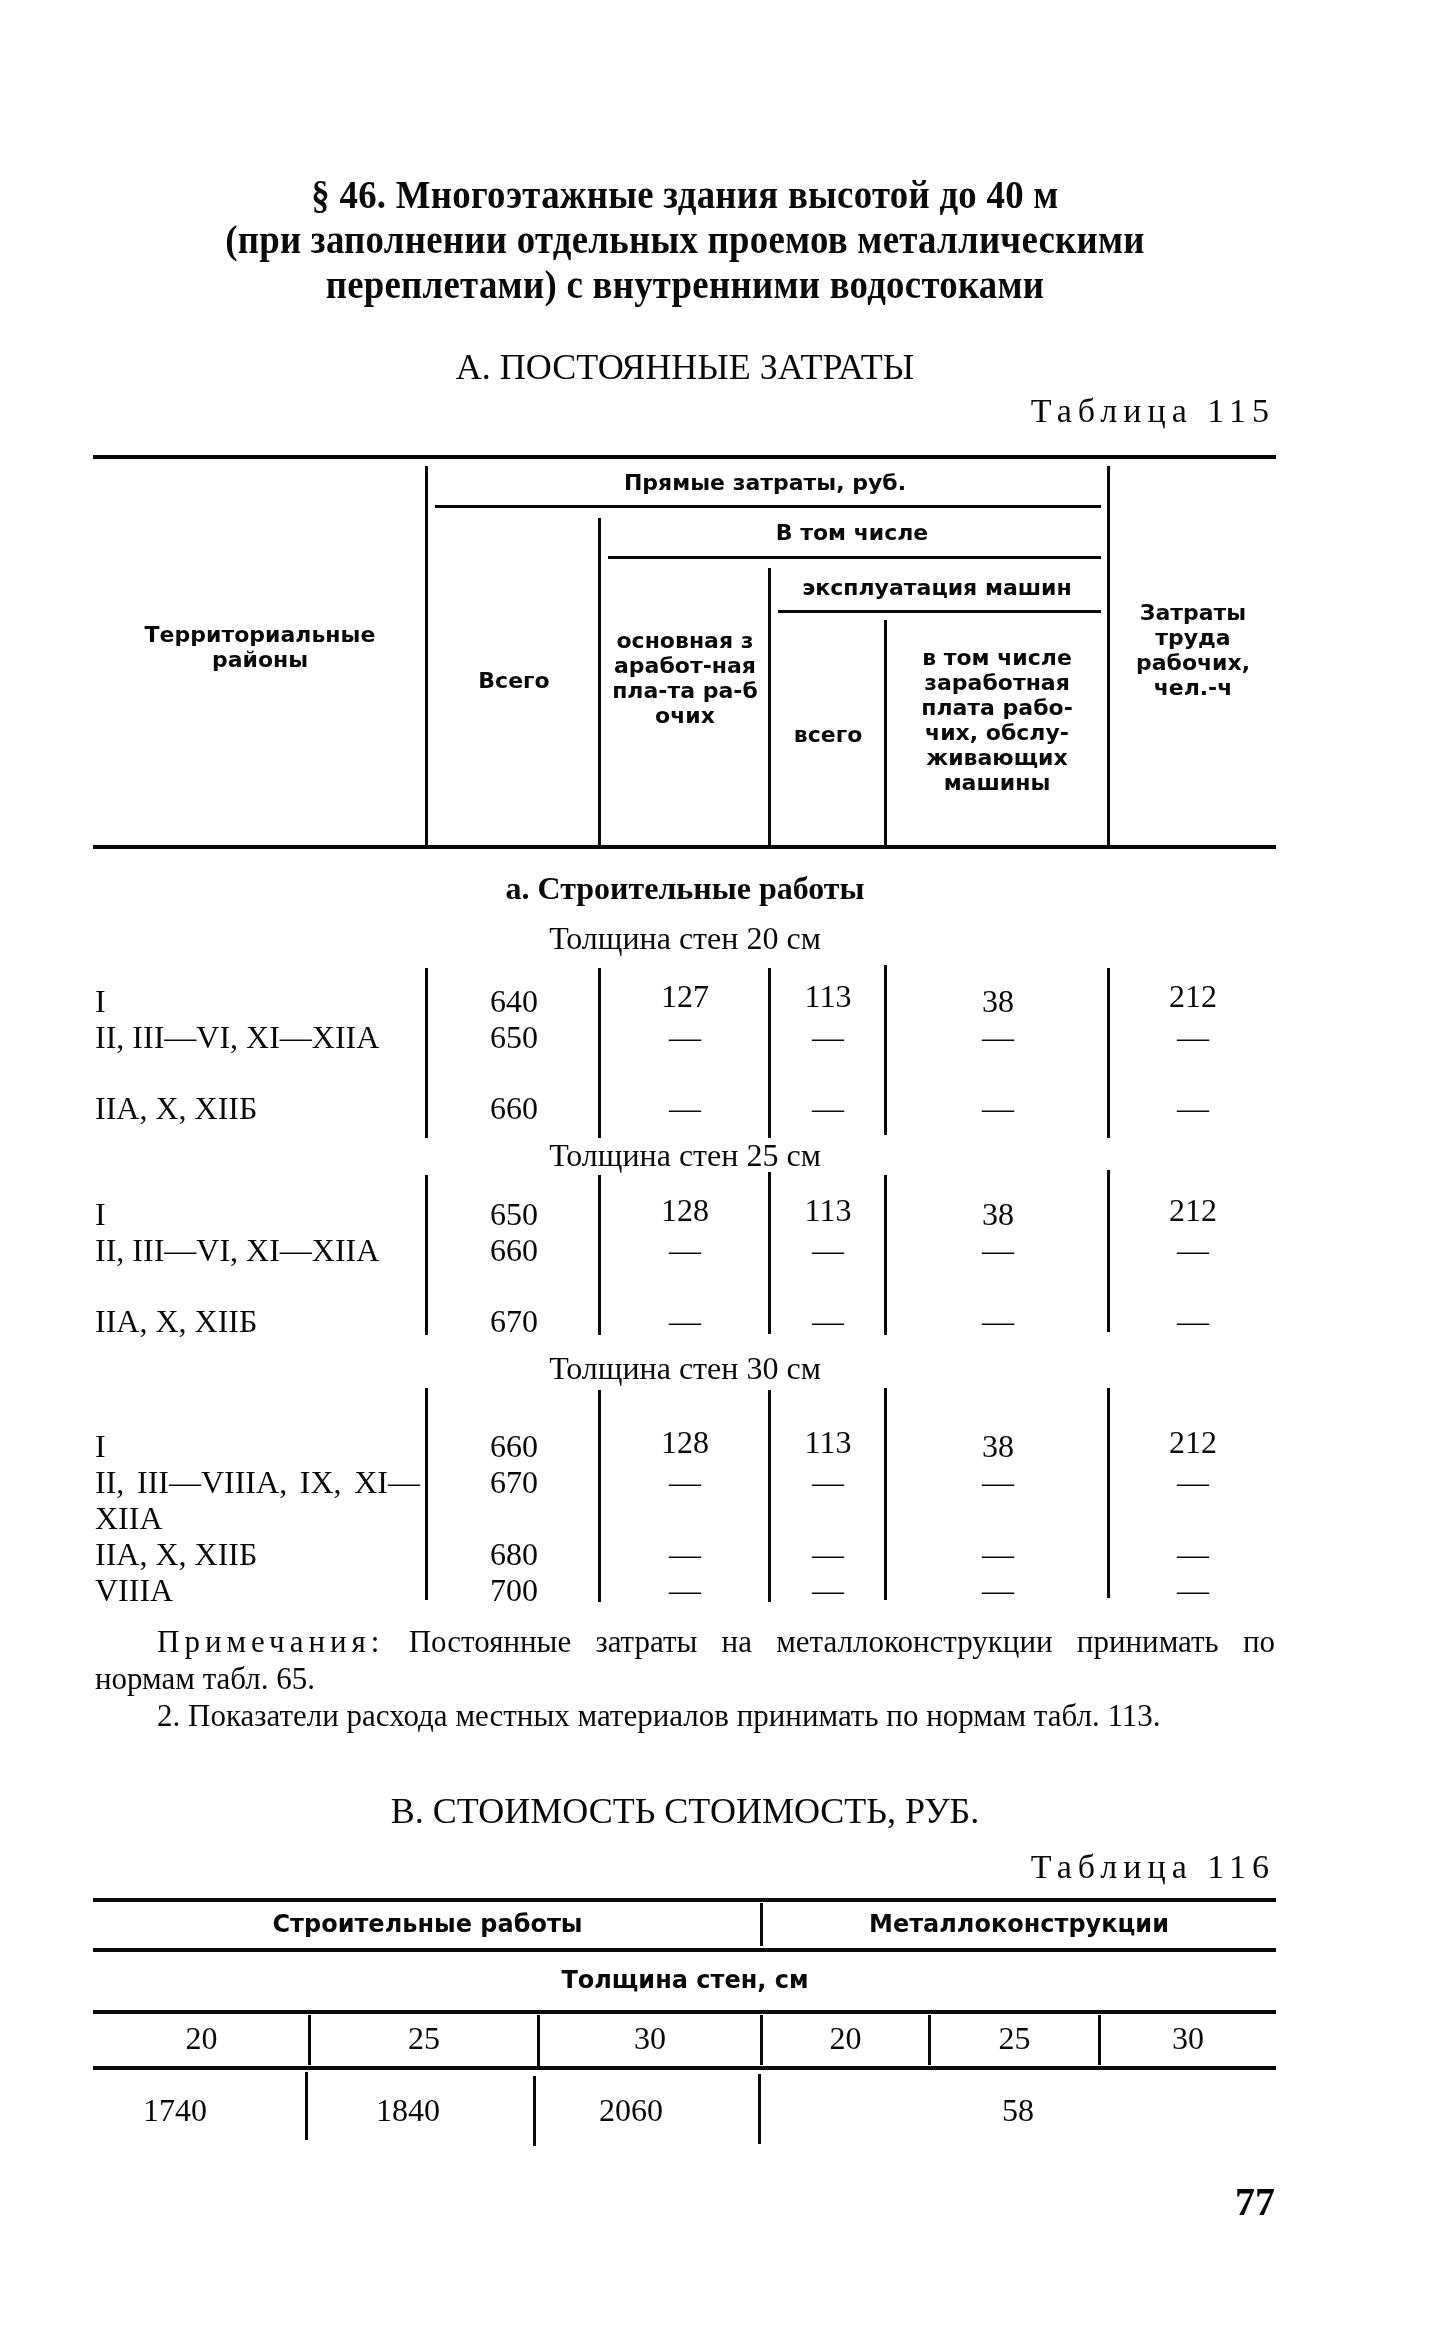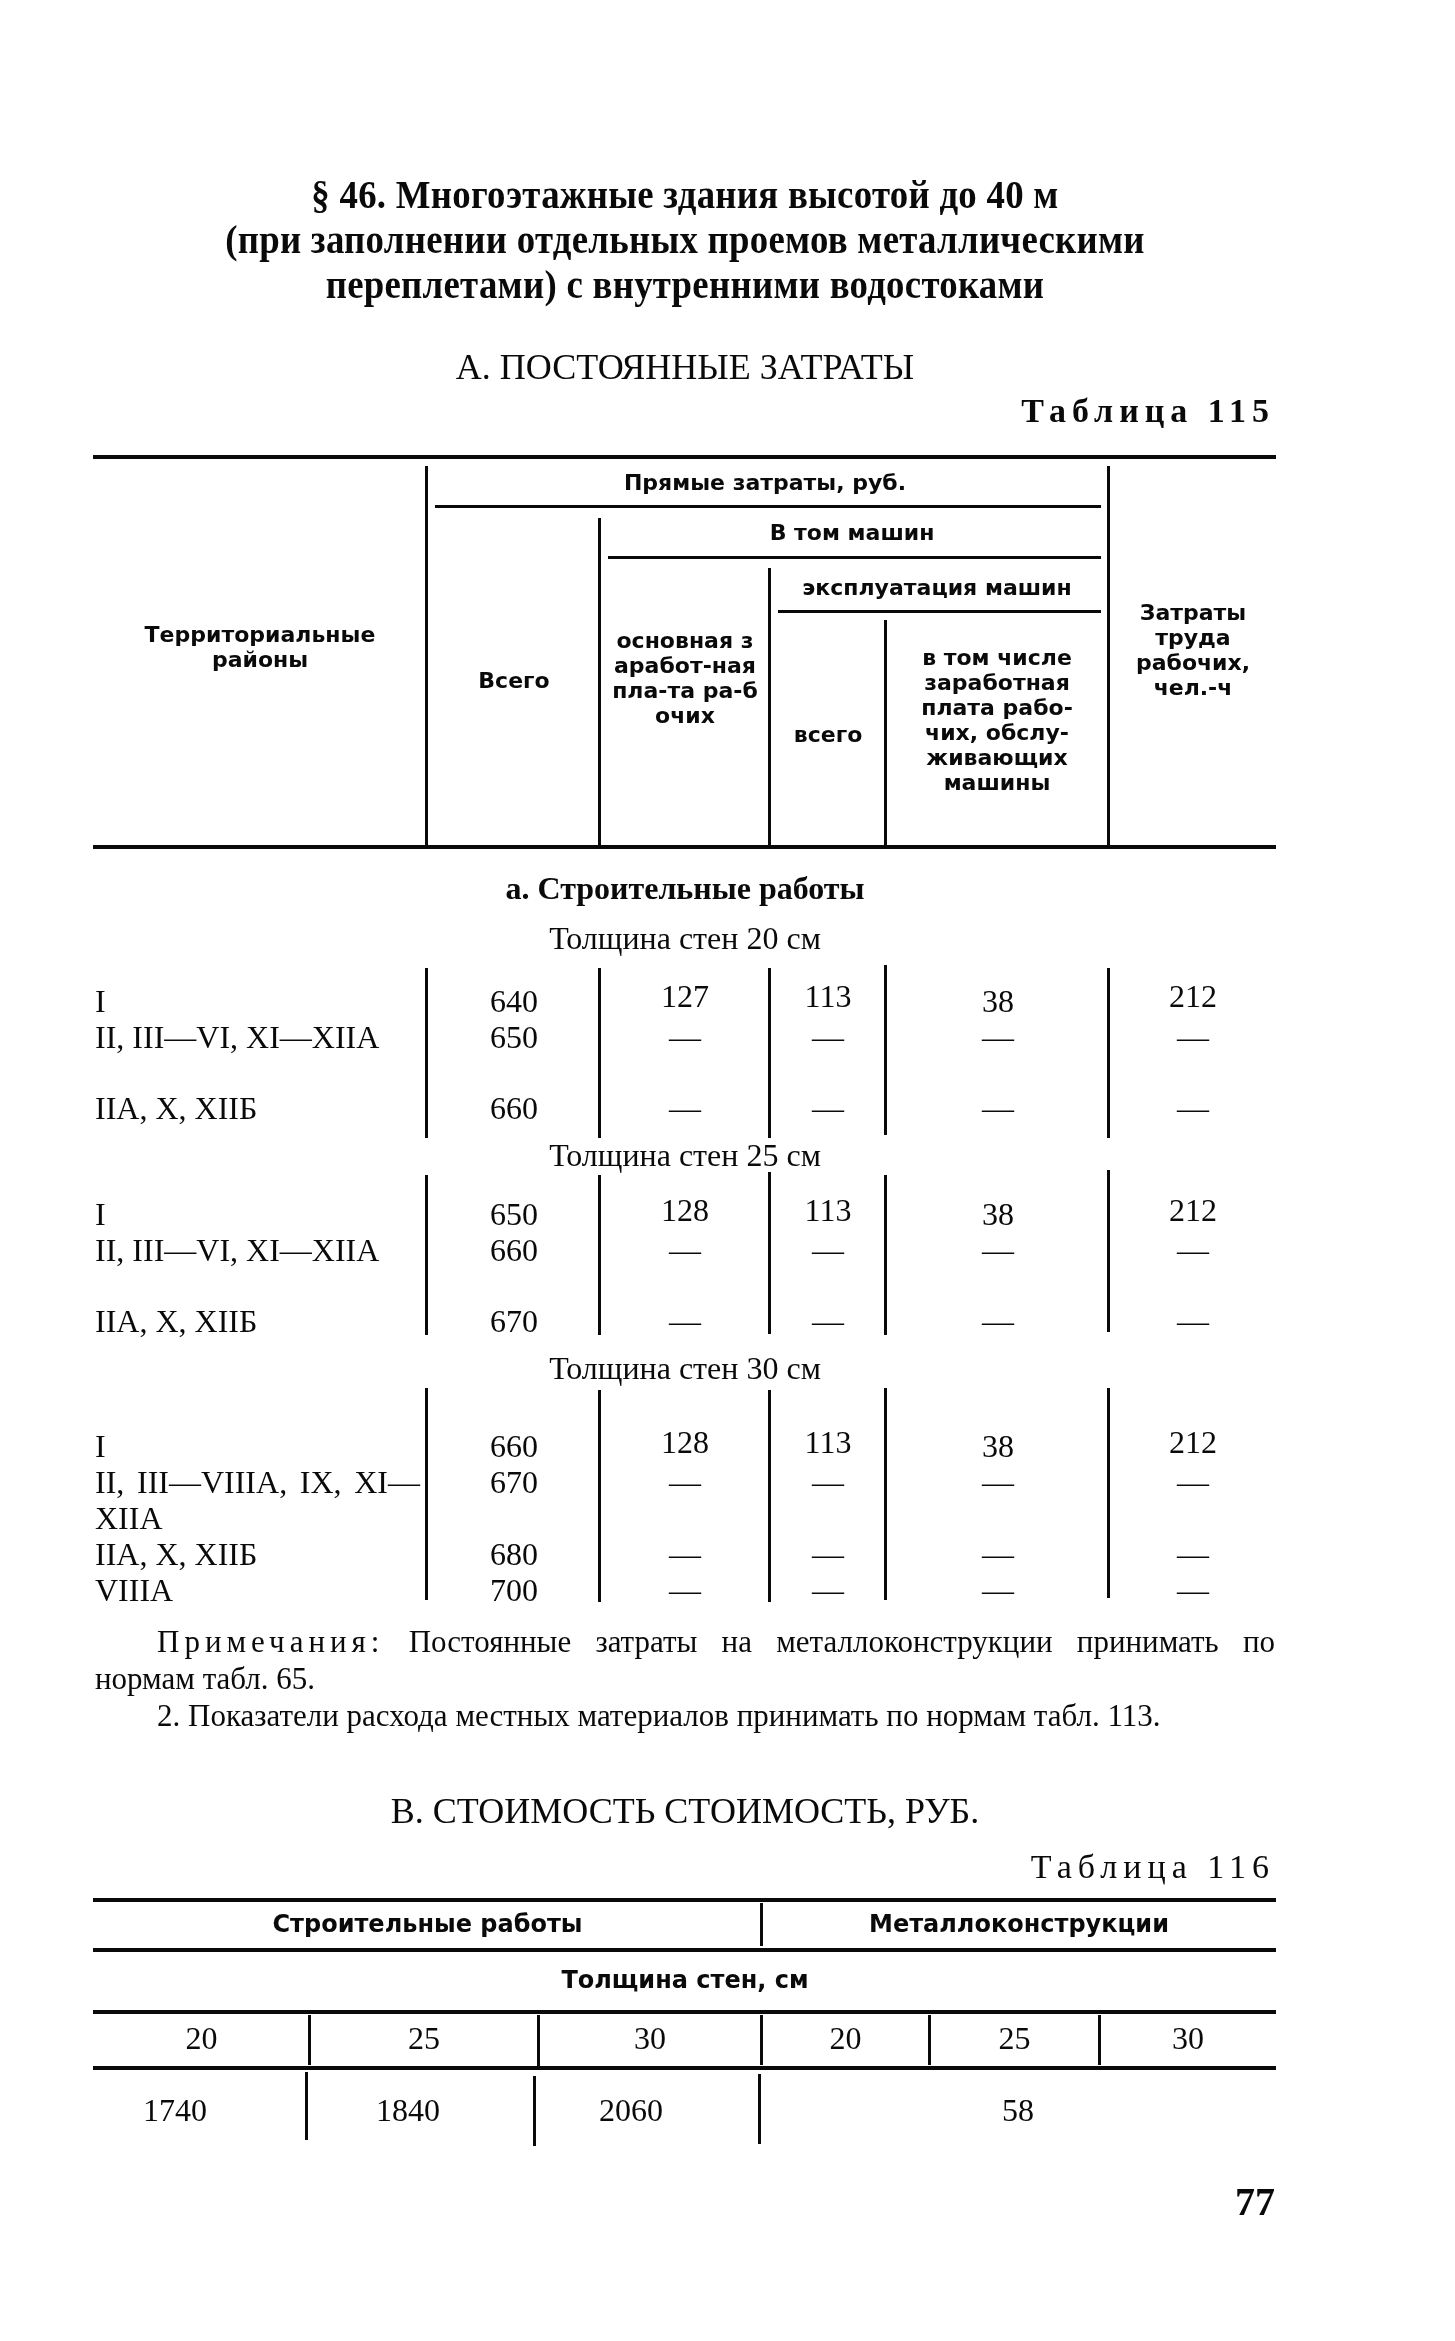--- a/index.html
+++ b/index.html
@@ -24,39 +24,39 @@
   .t116h { font-family: "DejaVu Sans", sans-serif; font-weight: bold; font-size: 24px; }
 </style>
 </head>
 <body>
 
 <div class="abs title center" style="top:172px;">§ 46. Многоэтажные здания высотой до 40 м</div>
 <div class="abs title center" style="top:217px;">(при заполнении отдельных проемов металлическими</div>
 <div class="abs title center" style="top:262px;">переплетами) с внутренними водостоками</div>
 
 <div class="abs subhead center" style="top:330px;margin-top:16px;">А. ПОСТОЯННЫЕ ЗАТРАТЫ</div>
-<div class="abs tablabel" style="top:392px;font-weight:bold;">Таблица 115</div>
+<div class="abs tablabel" style="top:392px;">Таблица 115</div>
 
 <div>
   <div class="abs rule" style="left:93px; width:1183px; top:455px;"></div>
 
   <div class="abs vline" style="left:425px; top:466px; height:382px;"></div>
   <div class="abs vline" style="left:598px; top:518px; height:330px;"></div>
   <div class="abs vline" style="left:768px; top:568px; height:280px;"></div>
   <div class="abs vline" style="left:884px; top:620px; height:228px;"></div>
   <div class="abs vline" style="left:1107px; top:466px; height:382px;"></div>
 
   <div class="abs rule" style="left:435px; width:666px; top:505px; height:3px;"></div>
   <div class="abs rule" style="left:608px; width:493px; top:556px; height:3px;"></div>
   <div class="abs rule" style="left:778px; width:323px; top:610px; height:3px;"></div>
 
   <div class="abs hdr center" style="left:95px; width:330px; top:622px;">Территориальные районы</div>
   <div class="abs hdr center" style="left:430px; width:670px; top:470px;">Прямые затраты, руб.</div>
   <div class="abs hdr center" style="left:430px; width:168px; top:668px;">Всего</div>
-  <div class="abs hdr center" style="left:602px; width:500px; top:520px;">В том машин</div>
+  <div class="abs hdr center" style="left:602px; width:500px; top:520px;">В том числе</div>
   <div class="abs hdr center" style="left:604px; width:162px; top:628px; padding:0 8px; box-sizing:border-box; word-break:break-all;">основная заработ-ная пла-та ра-бочих</div>
   <div class="abs hdr center" style="left:772px; width:330px; top:575px;">эксплуатация машин</div>
   <div class="abs hdr center" style="left:772px; width:112px; top:722px;">всего</div>
   <div class="abs hdr center" style="left:890px; width:214px; top:645px; padding:0 6px; box-sizing:border-box;">в том числе заработная плата рабо-чих, обслу-живающих машины</div>
   <div class="abs hdr center" style="left:1112px; width:162px; top:600px; padding:0 10px; box-sizing:border-box;">Затраты труда рабочих, чел.-ч</div>
 
   <div class="abs rule" style="left:93px; width:1183px; top:845px;"></div>
 
   <div class="abs section-title center" style="left:95px; width:1180px; top:870px;">а. Строительные работы</div>
 

